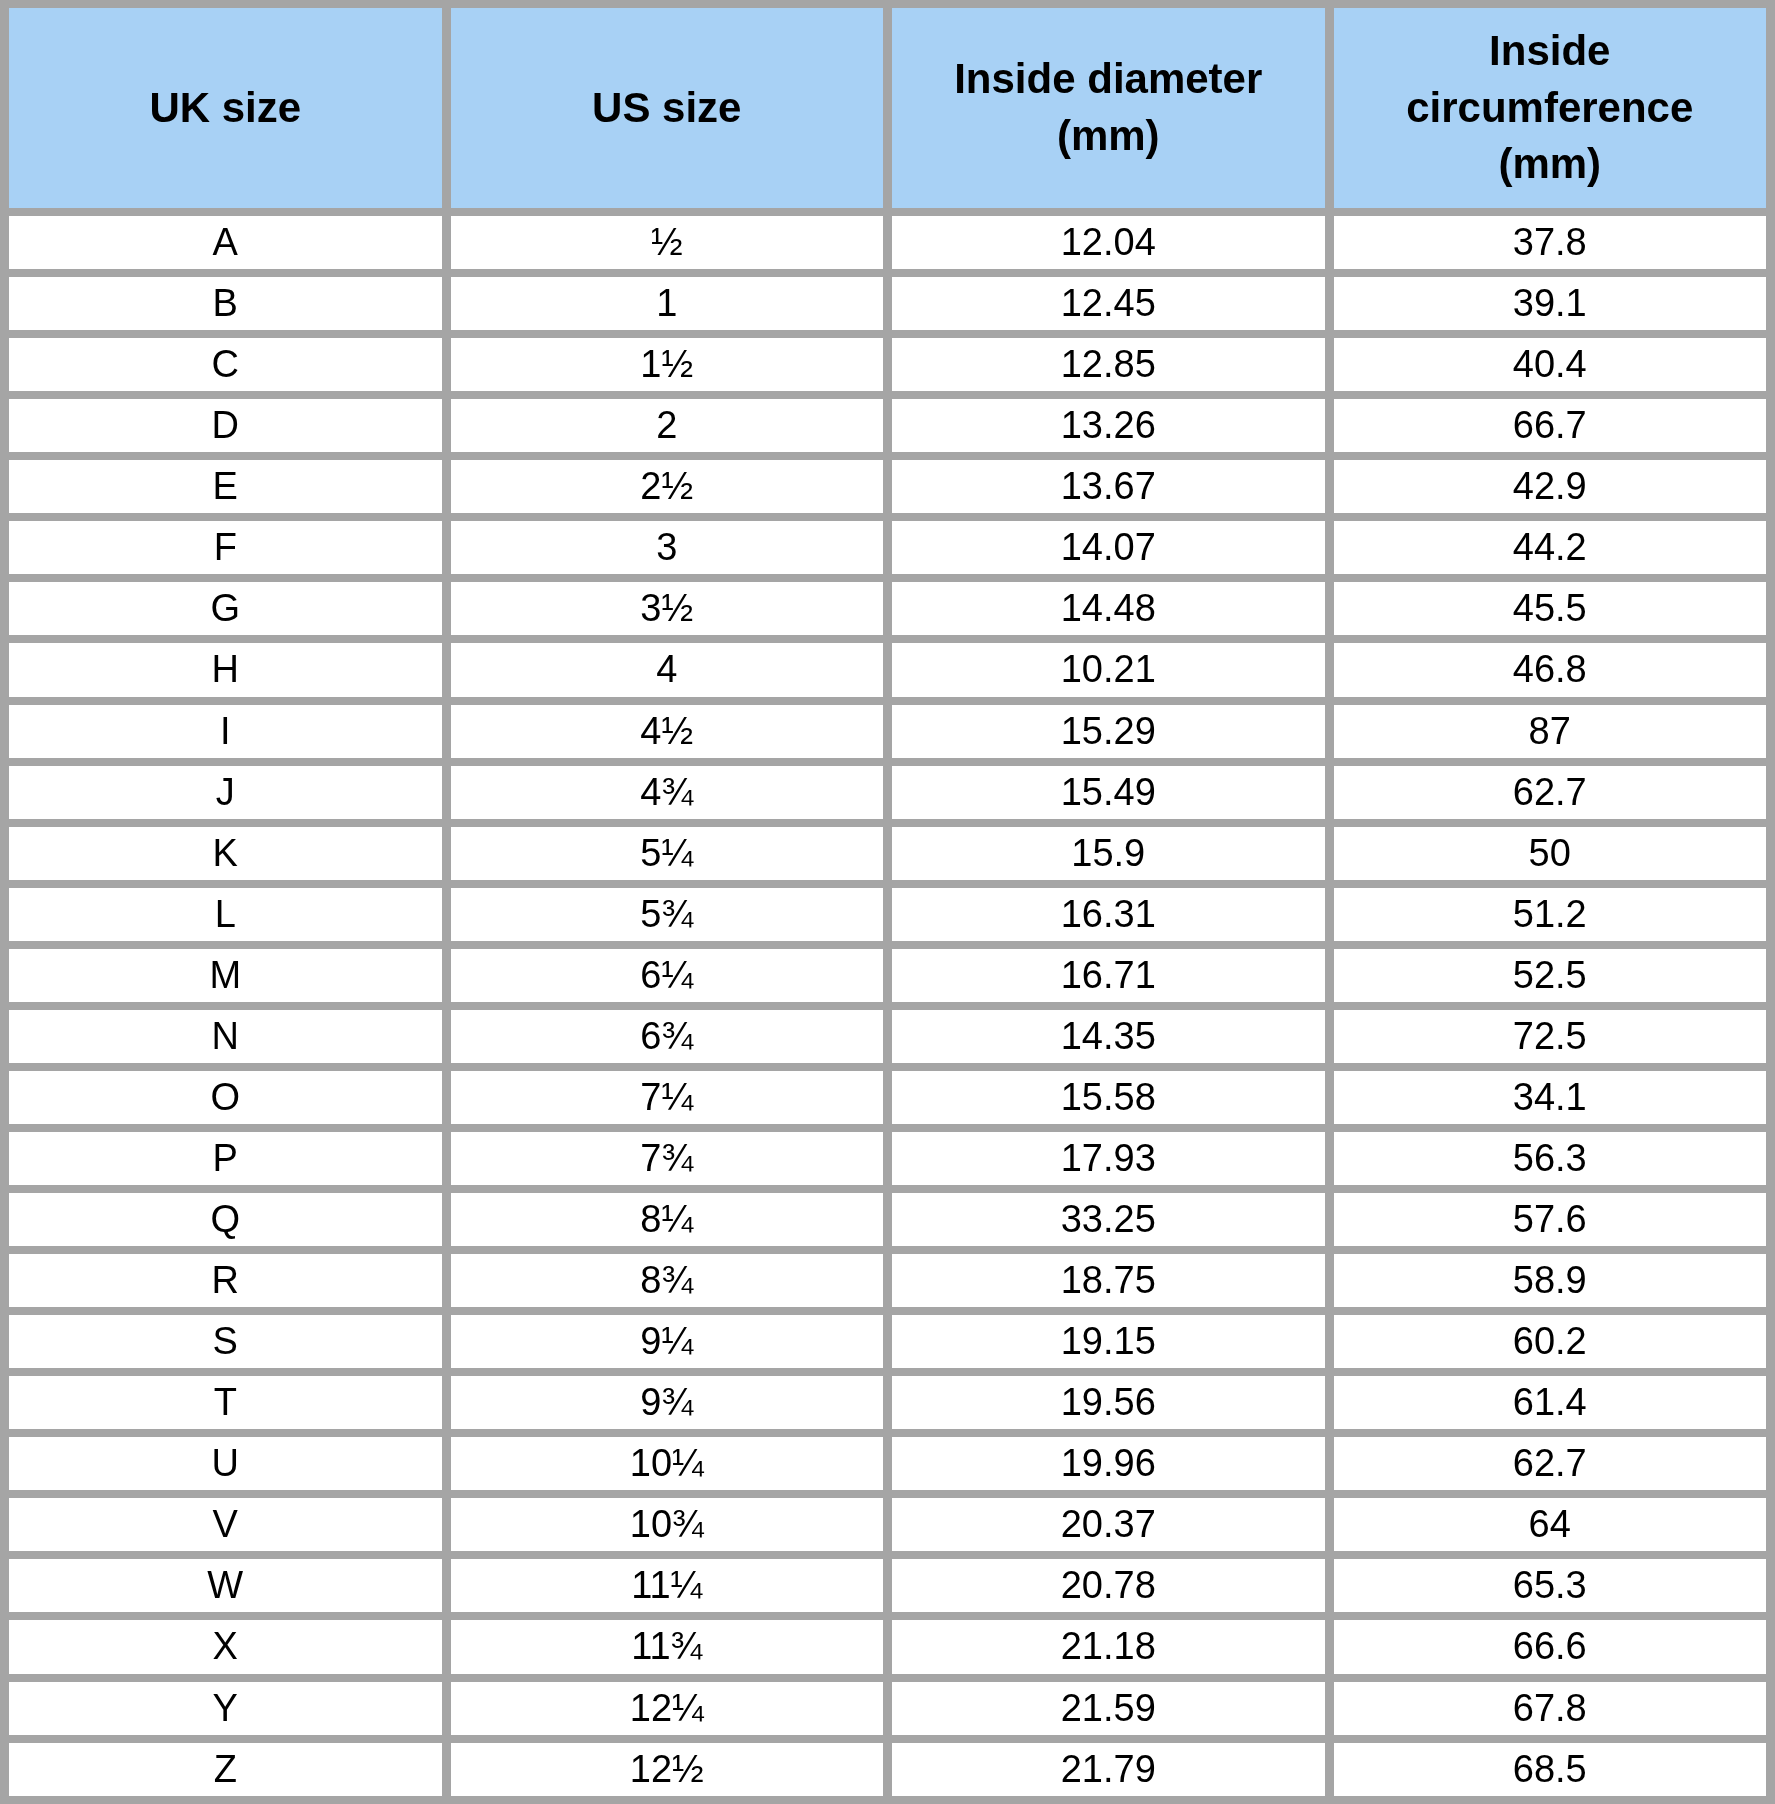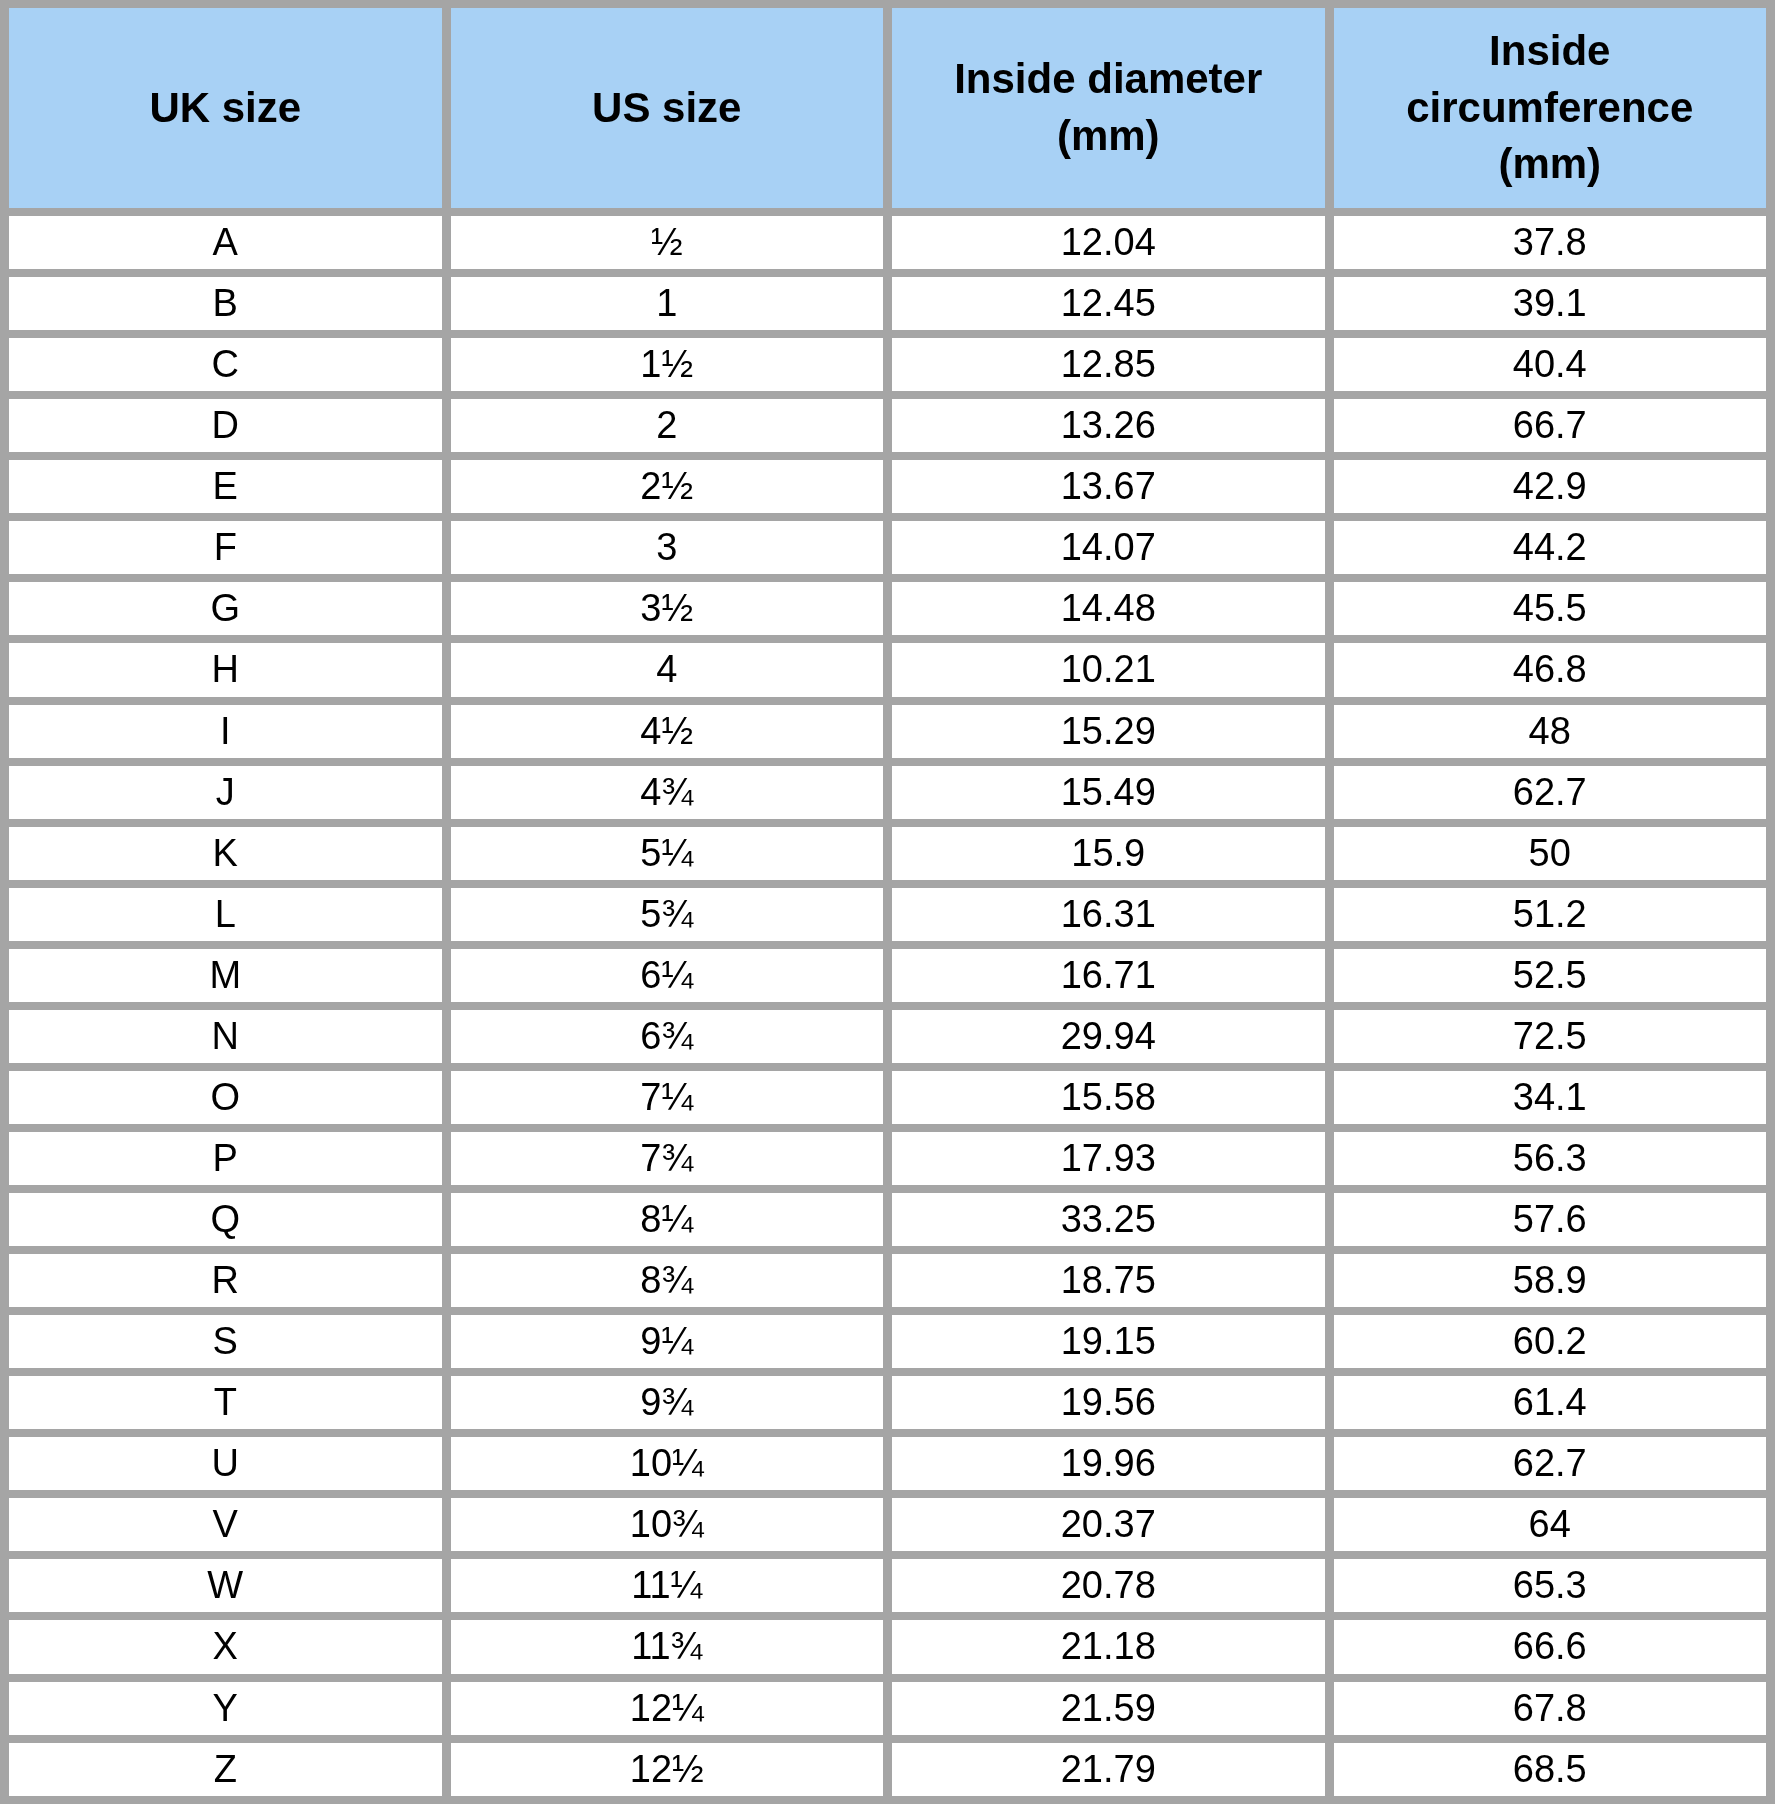--- a/index.html
+++ b/index.html
@@ -102,21 +102,21 @@
       <tr>
         <td>H</td>
         <td>4</td>
         <td>10.21</td>
         <td>46.8</td>
       </tr>
       <tr>
         <td>I</td>
         <td>4½</td>
         <td>15.29</td>
-        <td>48</td>
+        <td>87</td>
       </tr>
       <tr>
         <td>J</td>
         <td>4¾</td>
         <td>15.49</td>
         <td>62.7</td>
       </tr>
       <tr>
         <td>K</td>
         <td>5¼</td>
@@ -131,21 +131,21 @@
       </tr>
       <tr>
         <td>M</td>
         <td>6¼</td>
         <td>16.71</td>
         <td>52.5</td>
       </tr>
       <tr>
         <td>N</td>
         <td>6¾</td>
-        <td>29.94</td>
+        <td>14.35</td>
         <td>72.5</td>
       </tr>
       <tr>
         <td>O</td>
         <td>7¼</td>
         <td>15.58</td>
         <td>34.1</td>
       </tr>
       <tr>
         <td>P</td>

